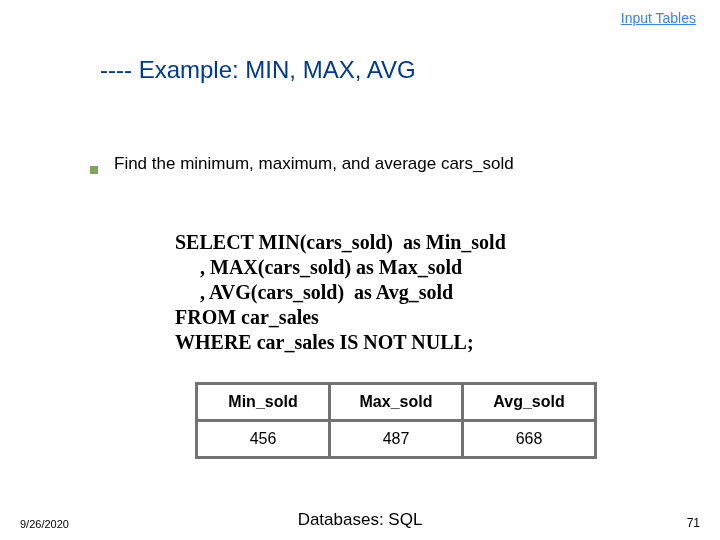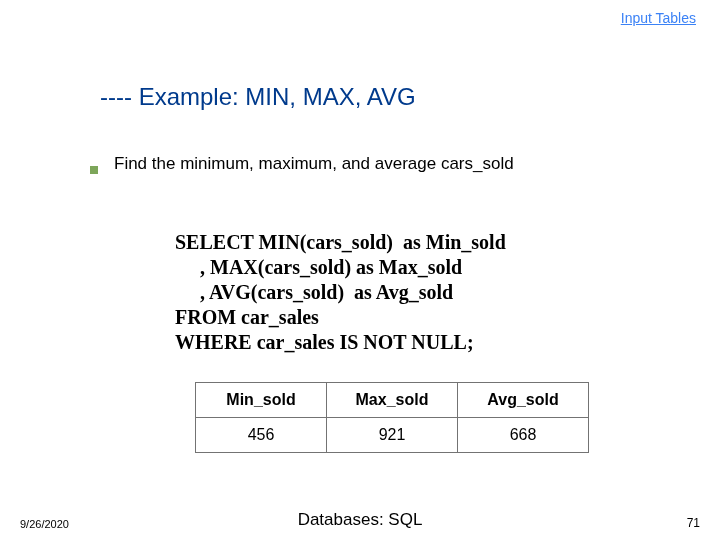--- a/index.html
+++ b/index.html
@@ -21,21 +21,20 @@
     text-decoration: underline;
     font-size: 14px;
   }
   .title {
     position: absolute;
     top: 56px;
     left: 100px;
     font-size: 24px;
     color: #003a8c;
     font-weight: 400;
-    margin-top: 27px;
   }
   .bullet-row {
     position: absolute;
     top: 154px;
     left: 90px;
     display: flex;
     align-items: flex-end;
     font-size: 17px;
   }
   .bullet-square {
@@ -56,21 +55,21 @@
     white-space: pre;
   }
   .result-table {
     position: absolute;
     top: 382px;
     left: 195px;
     border-collapse: collapse;
     font-size: 16px;
   }
   .result-table th, .result-table td {
-    border: 1px solid #737373;
+    border: 3px solid #737373;
     padding: 8px 0;
     text-align: center;
     width: 130px;
   }
   .result-table th {
     font-weight: 700;
   }
   .footer-date {
     position: absolute;
     bottom: 10px;
@@ -112,21 +111,21 @@
 
 <table class="result-table">
   <tbody>
       <tr>
     <th>Min_sold</th>
     <th>Max_sold</th>
     <th>Avg_sold</th>
   </tr>
   <tr>
     <td>456</td>
-    <td>921</td>
+    <td>487</td>
     <td>668</td>
   </tr>
 </tbody>
   </table>
 
 <div class="footer-date">9/26/2020</div>
 <div class="footer-center">Databases: SQL</div>
 <div class="footer-page">71</div>
 
 </body></html>

